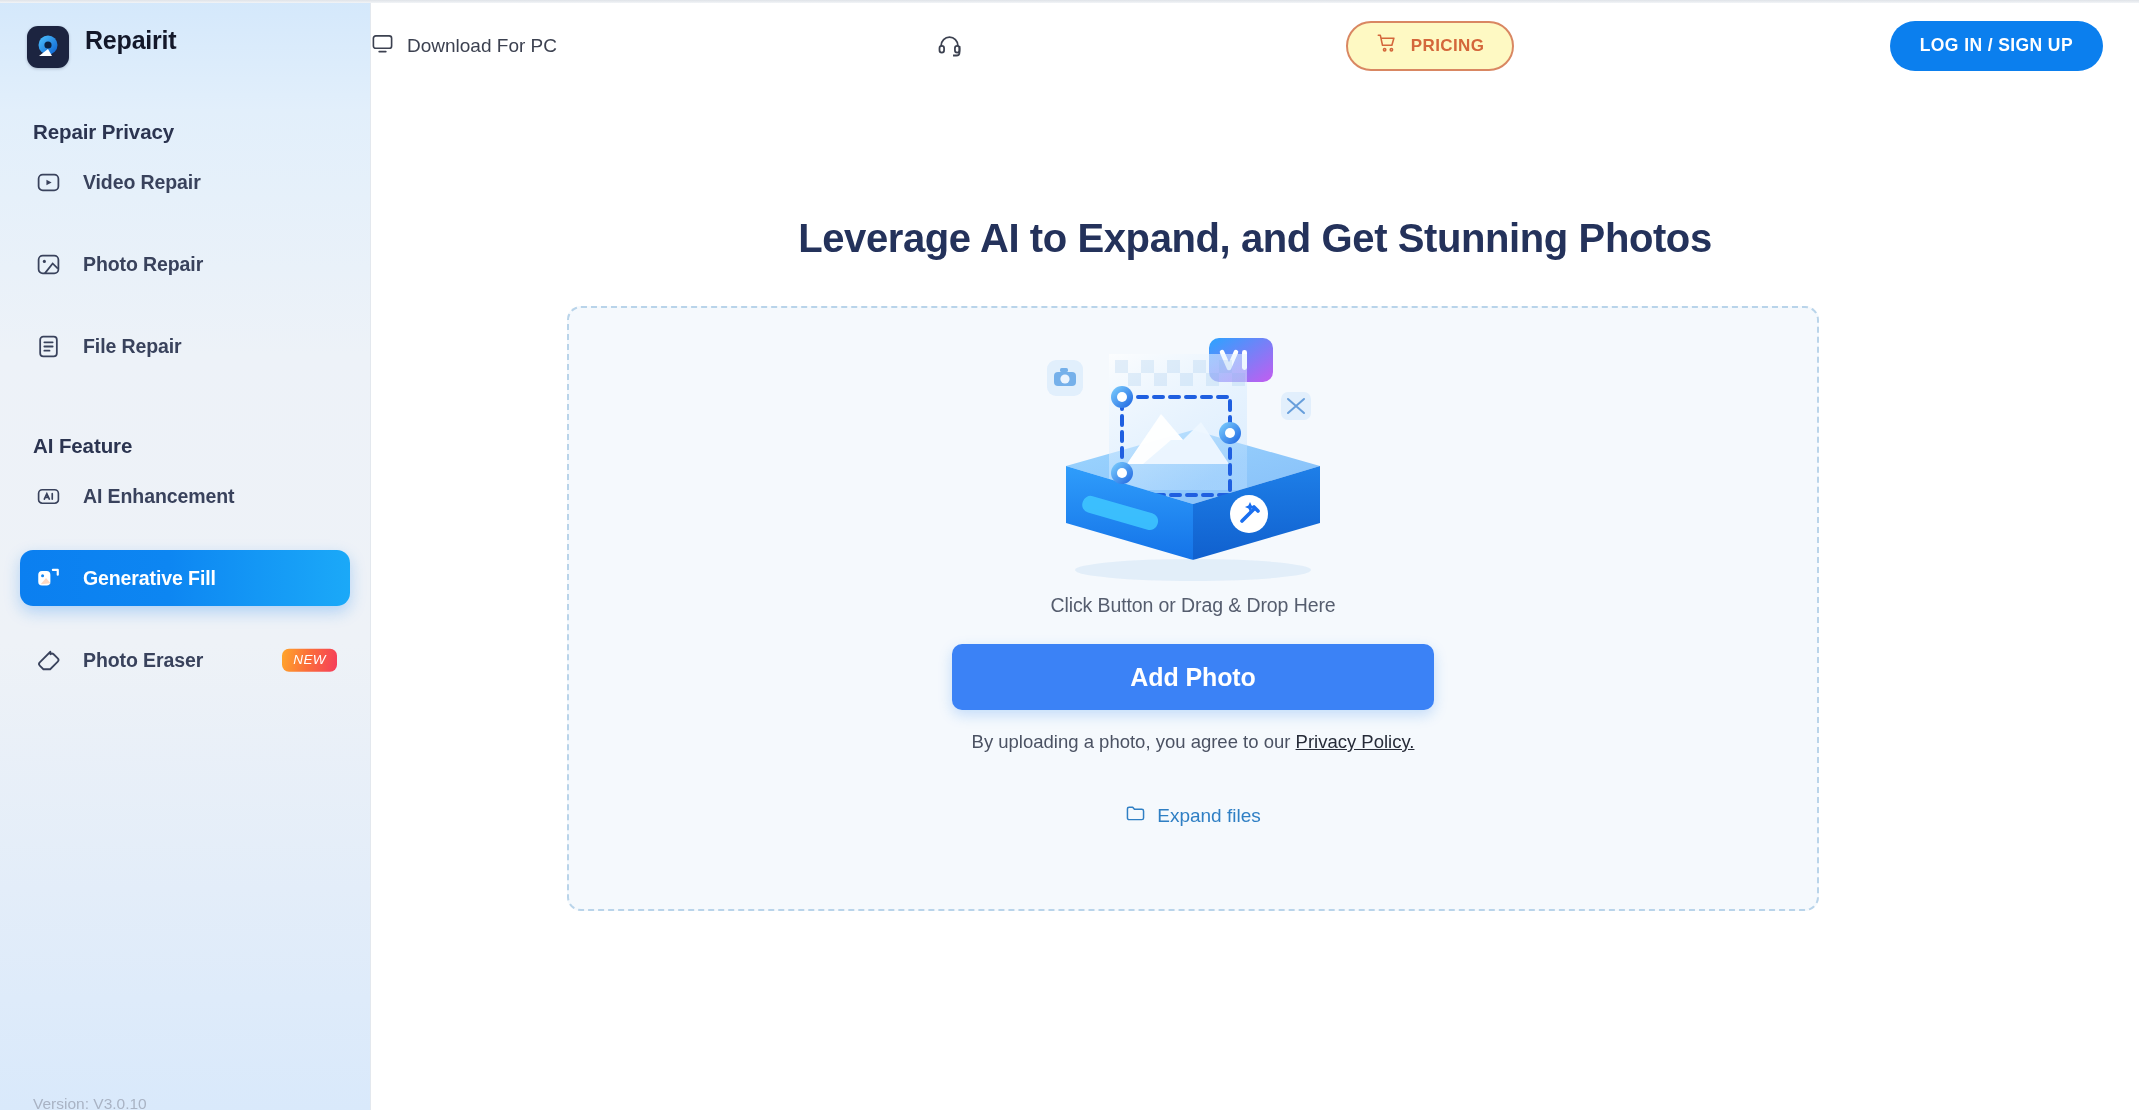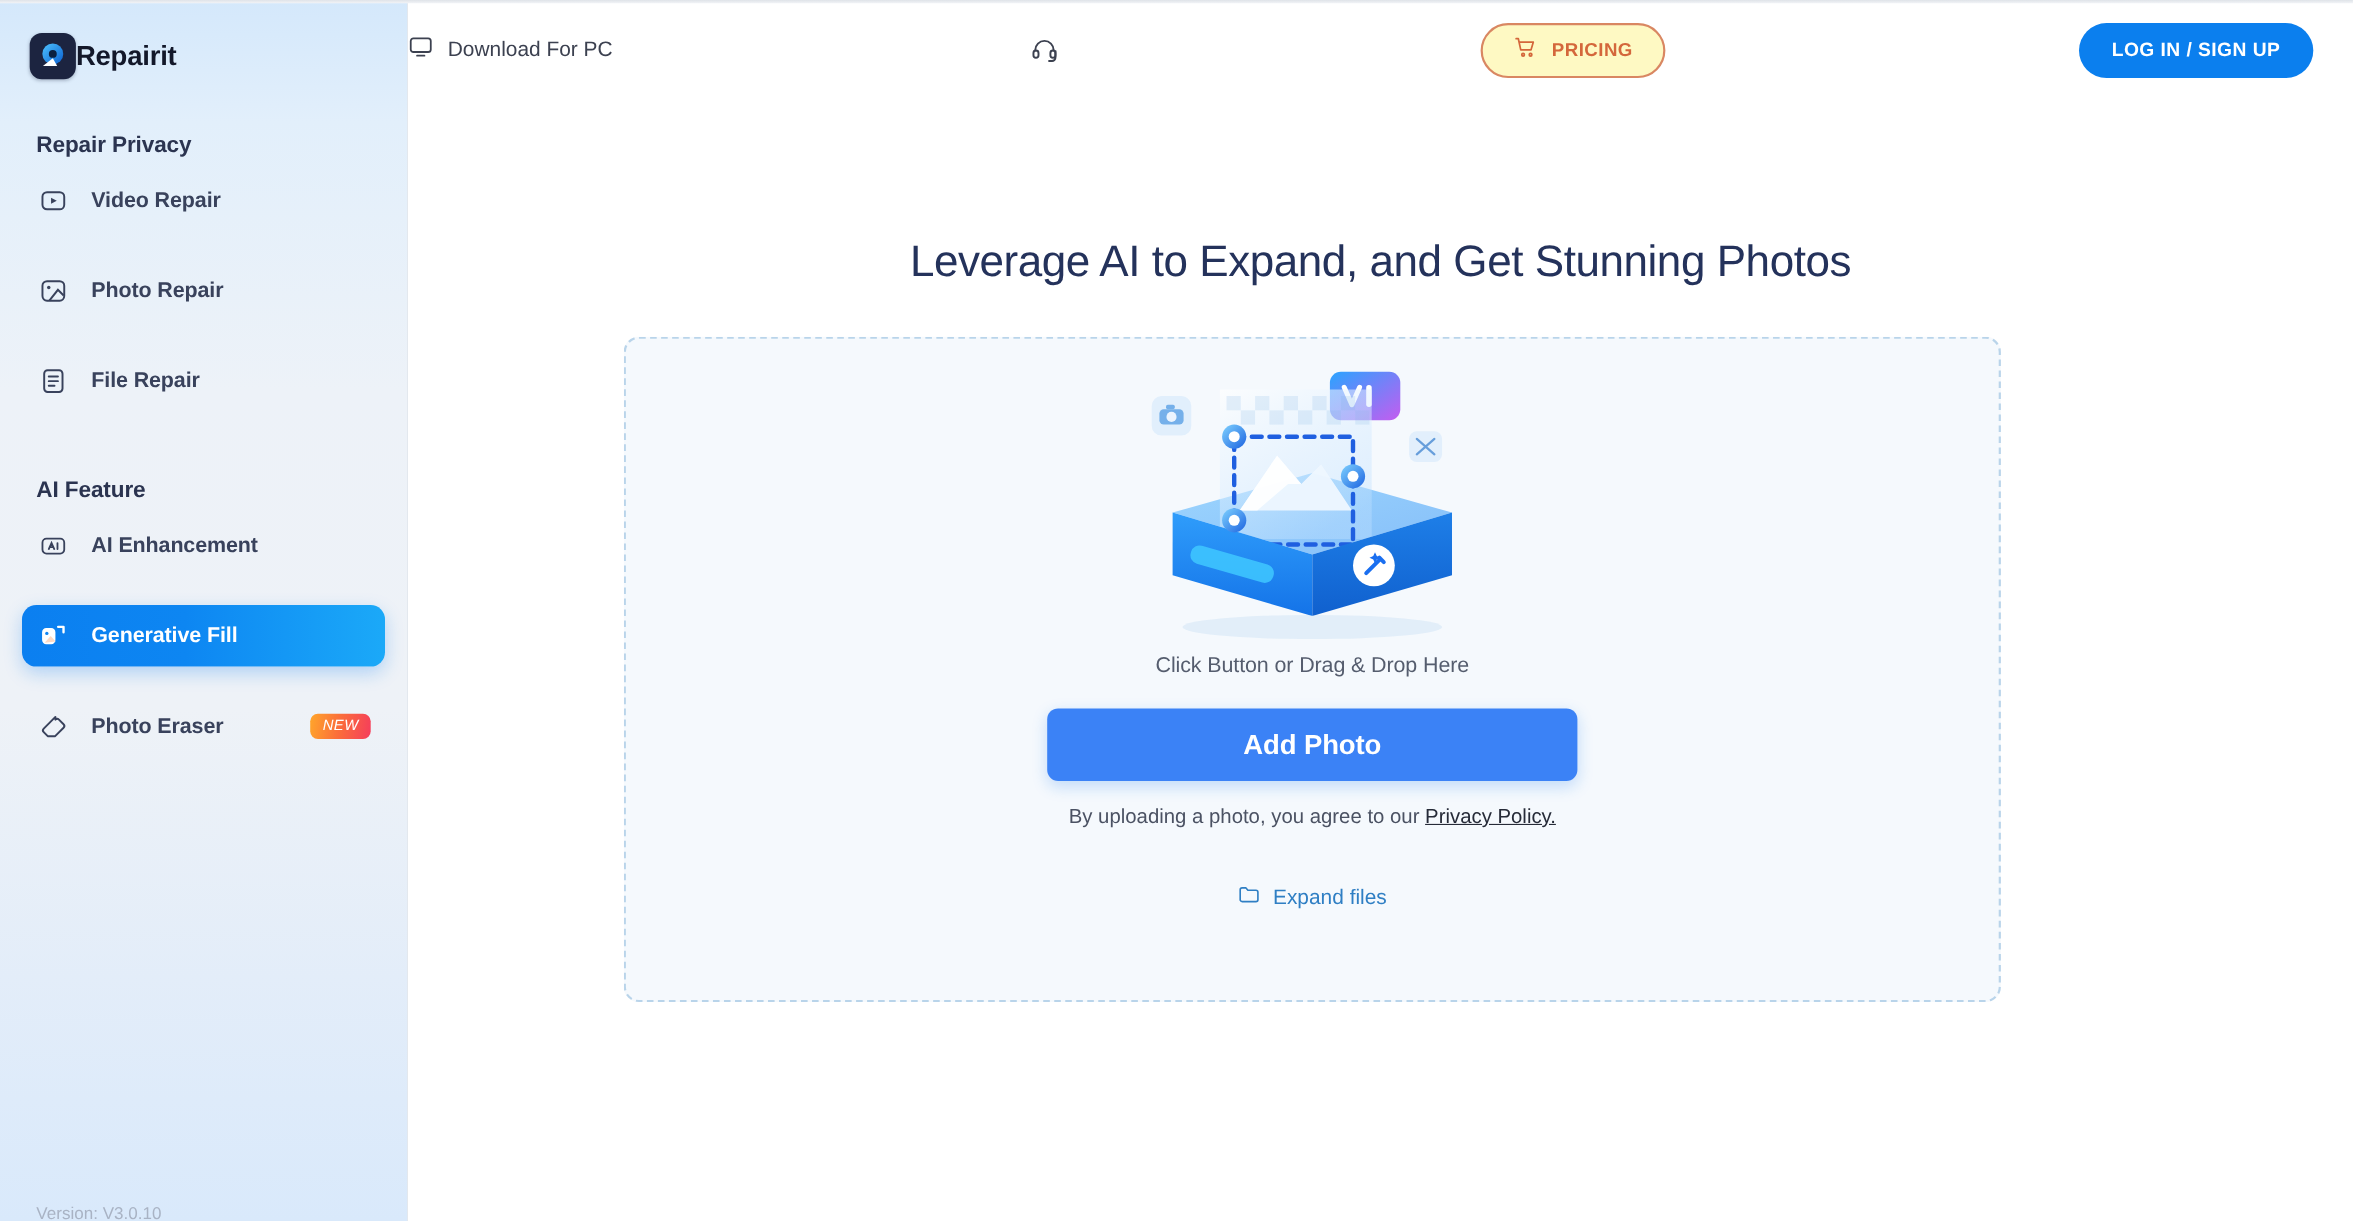--- a/index.html
+++ b/index.html
@@ -34,21 +34,22 @@
         #e2effb 10%,
         #edf2f8 32%,
         #eef2f7 58%,
         #e3edf9 80%,
         #d9e9fb 100%);
     border-right: 1px solid #e3e8ee;
     padding-top: 0;
   }
 
   .brand {
-    display: flex; align-items: center;
+    display: flex; 
+    gap: 16px;
     padding: 26px 0 0 27px;
     height: 76px;
   }
   .brand-logo {
     width: 42px; height: 42px;
     border-radius: 11px;
     background: #1c2440;
     display: flex; align-items: center; justify-content: center;
     flex: 0 0 42px;
     box-shadow: 0 1px 3px rgba(20,30,60,.25);
@@ -188,21 +189,21 @@
   .content {
     flex: 1 1 auto;
     position: relative;
     padding: 0 0 0 0;
   }
 
   .page-title {
     text-align: center;
     margin-top: 125px;
     font-size: 40px;
-    font-weight: 400;
+    font-weight: 700;
     color: #24325b;
     letter-spacing: -0.4px;
   }
 
   .dropzone {
     position: absolute;
     left: 196px; top: 215px;
     width: 1252px; height: 605px;
     border: 2px dashed #b9d4ea;
     border-radius: 14px;

